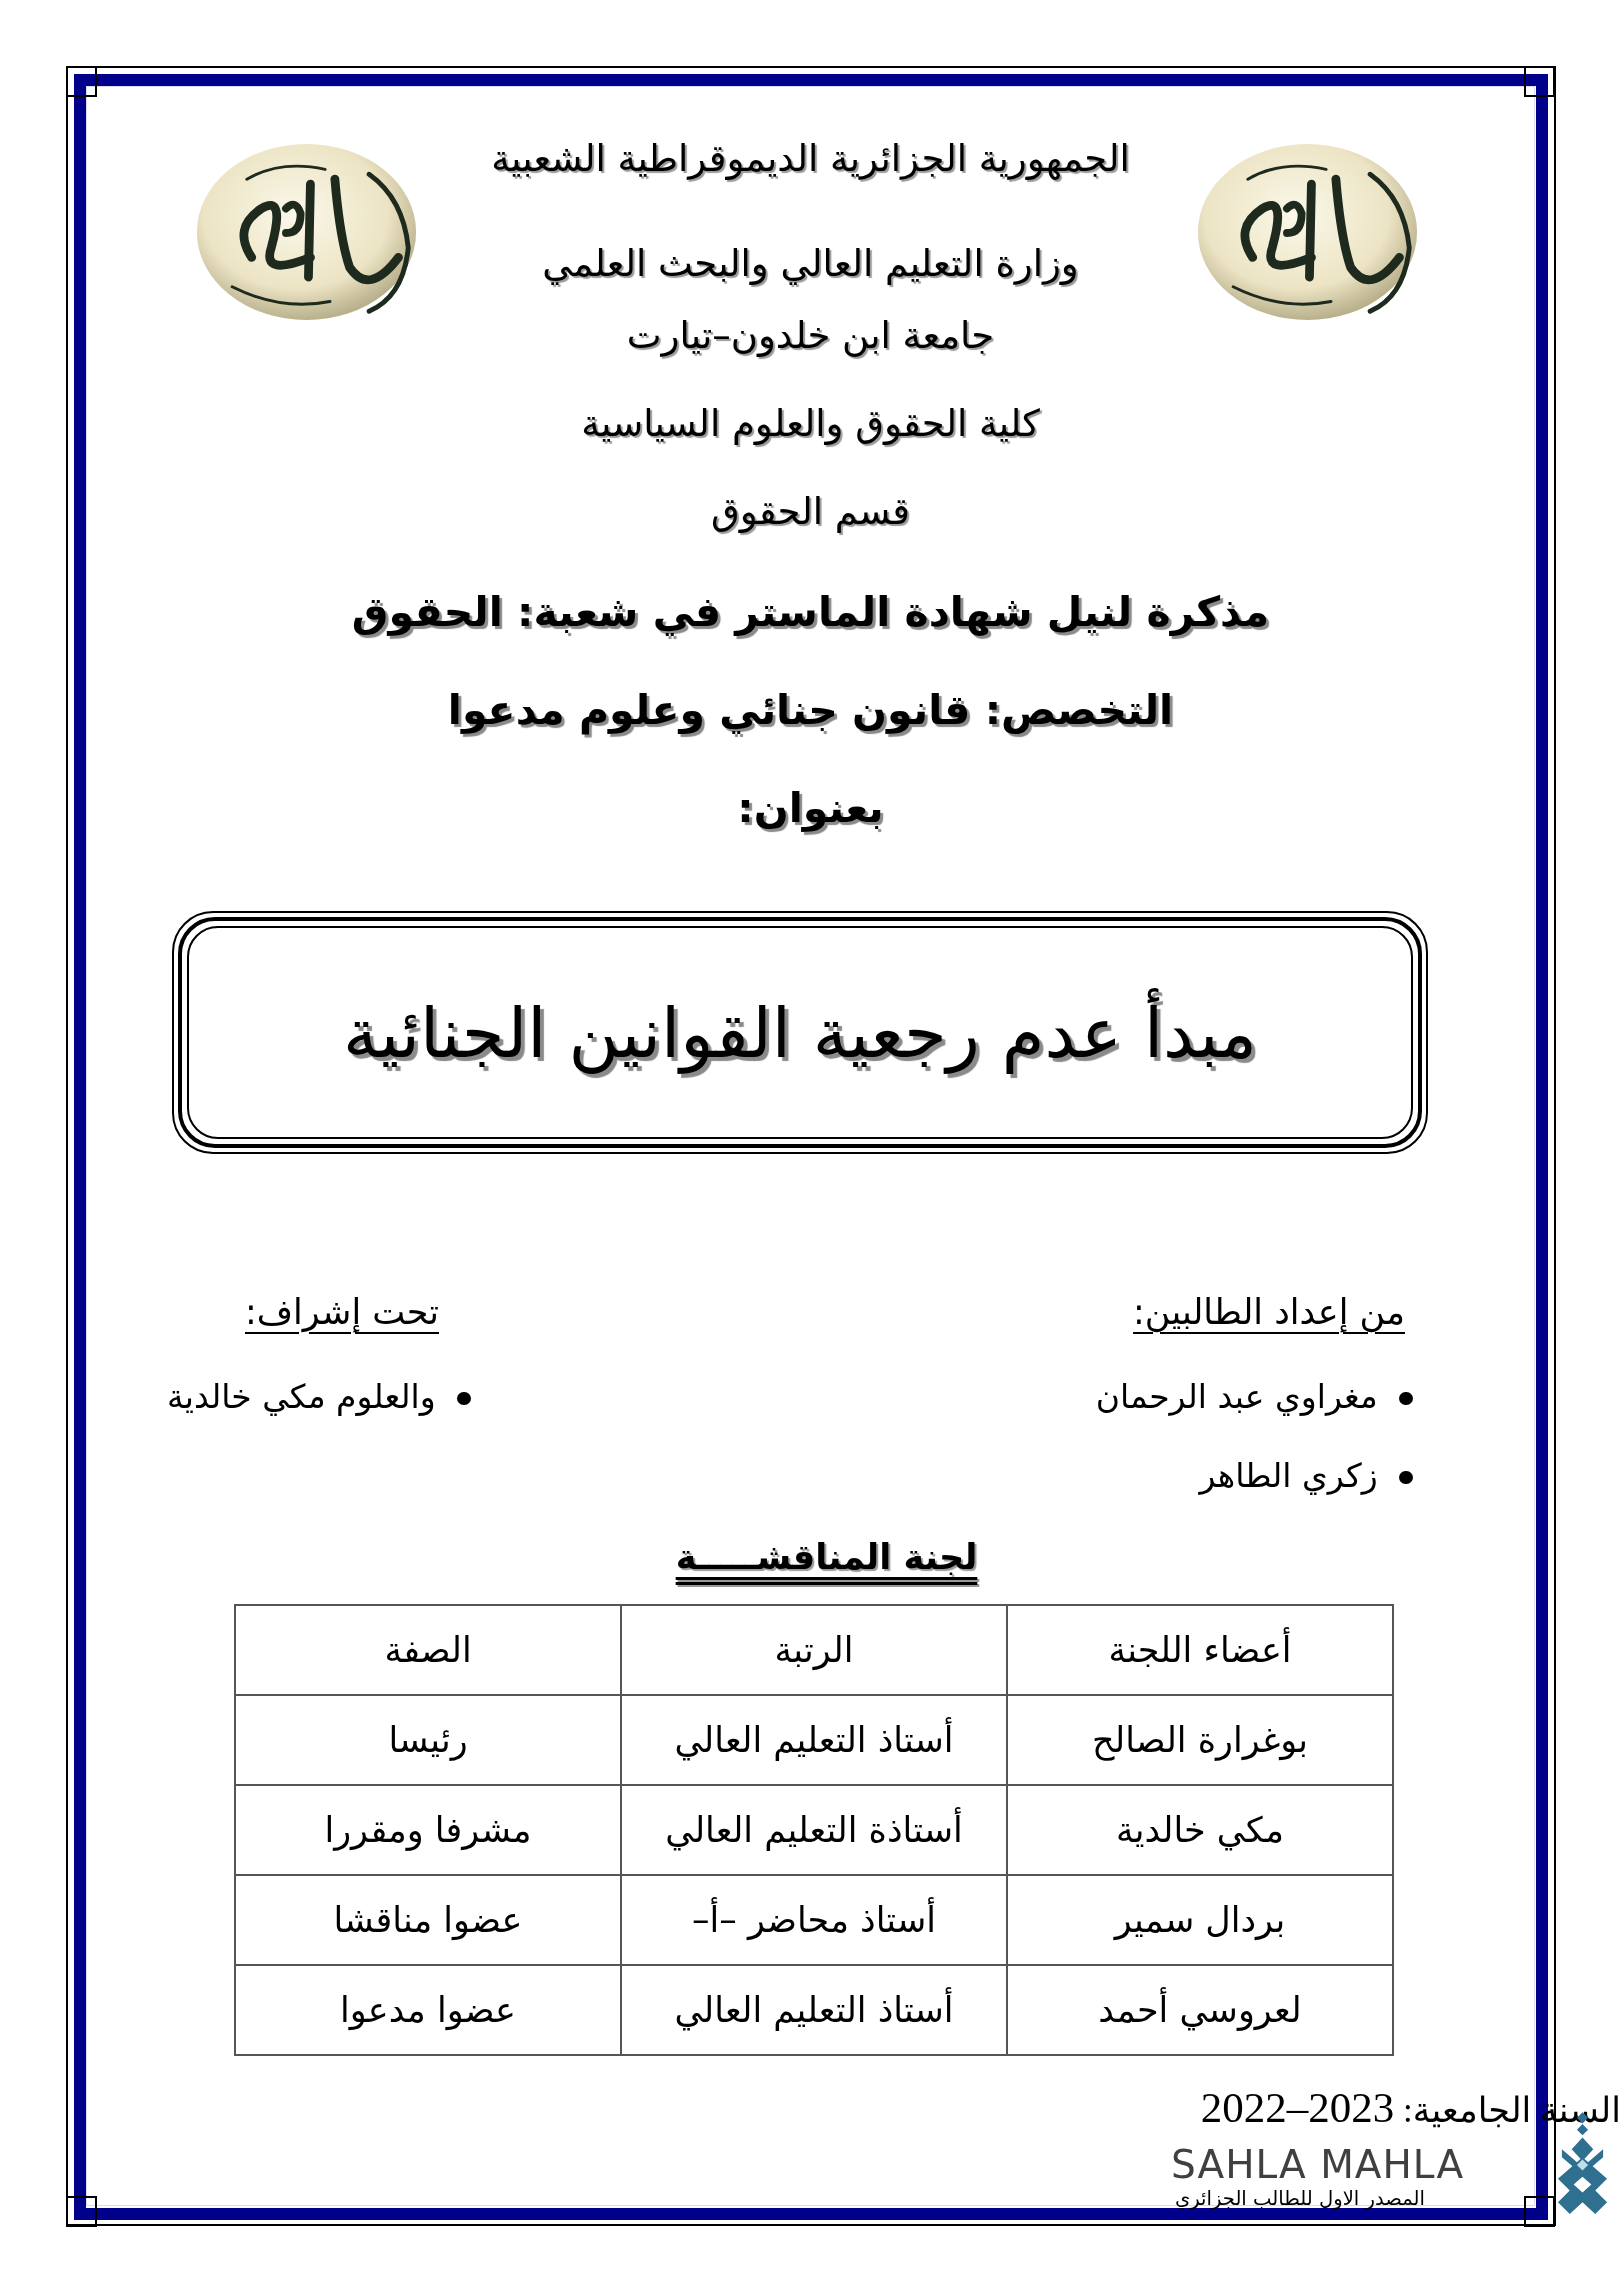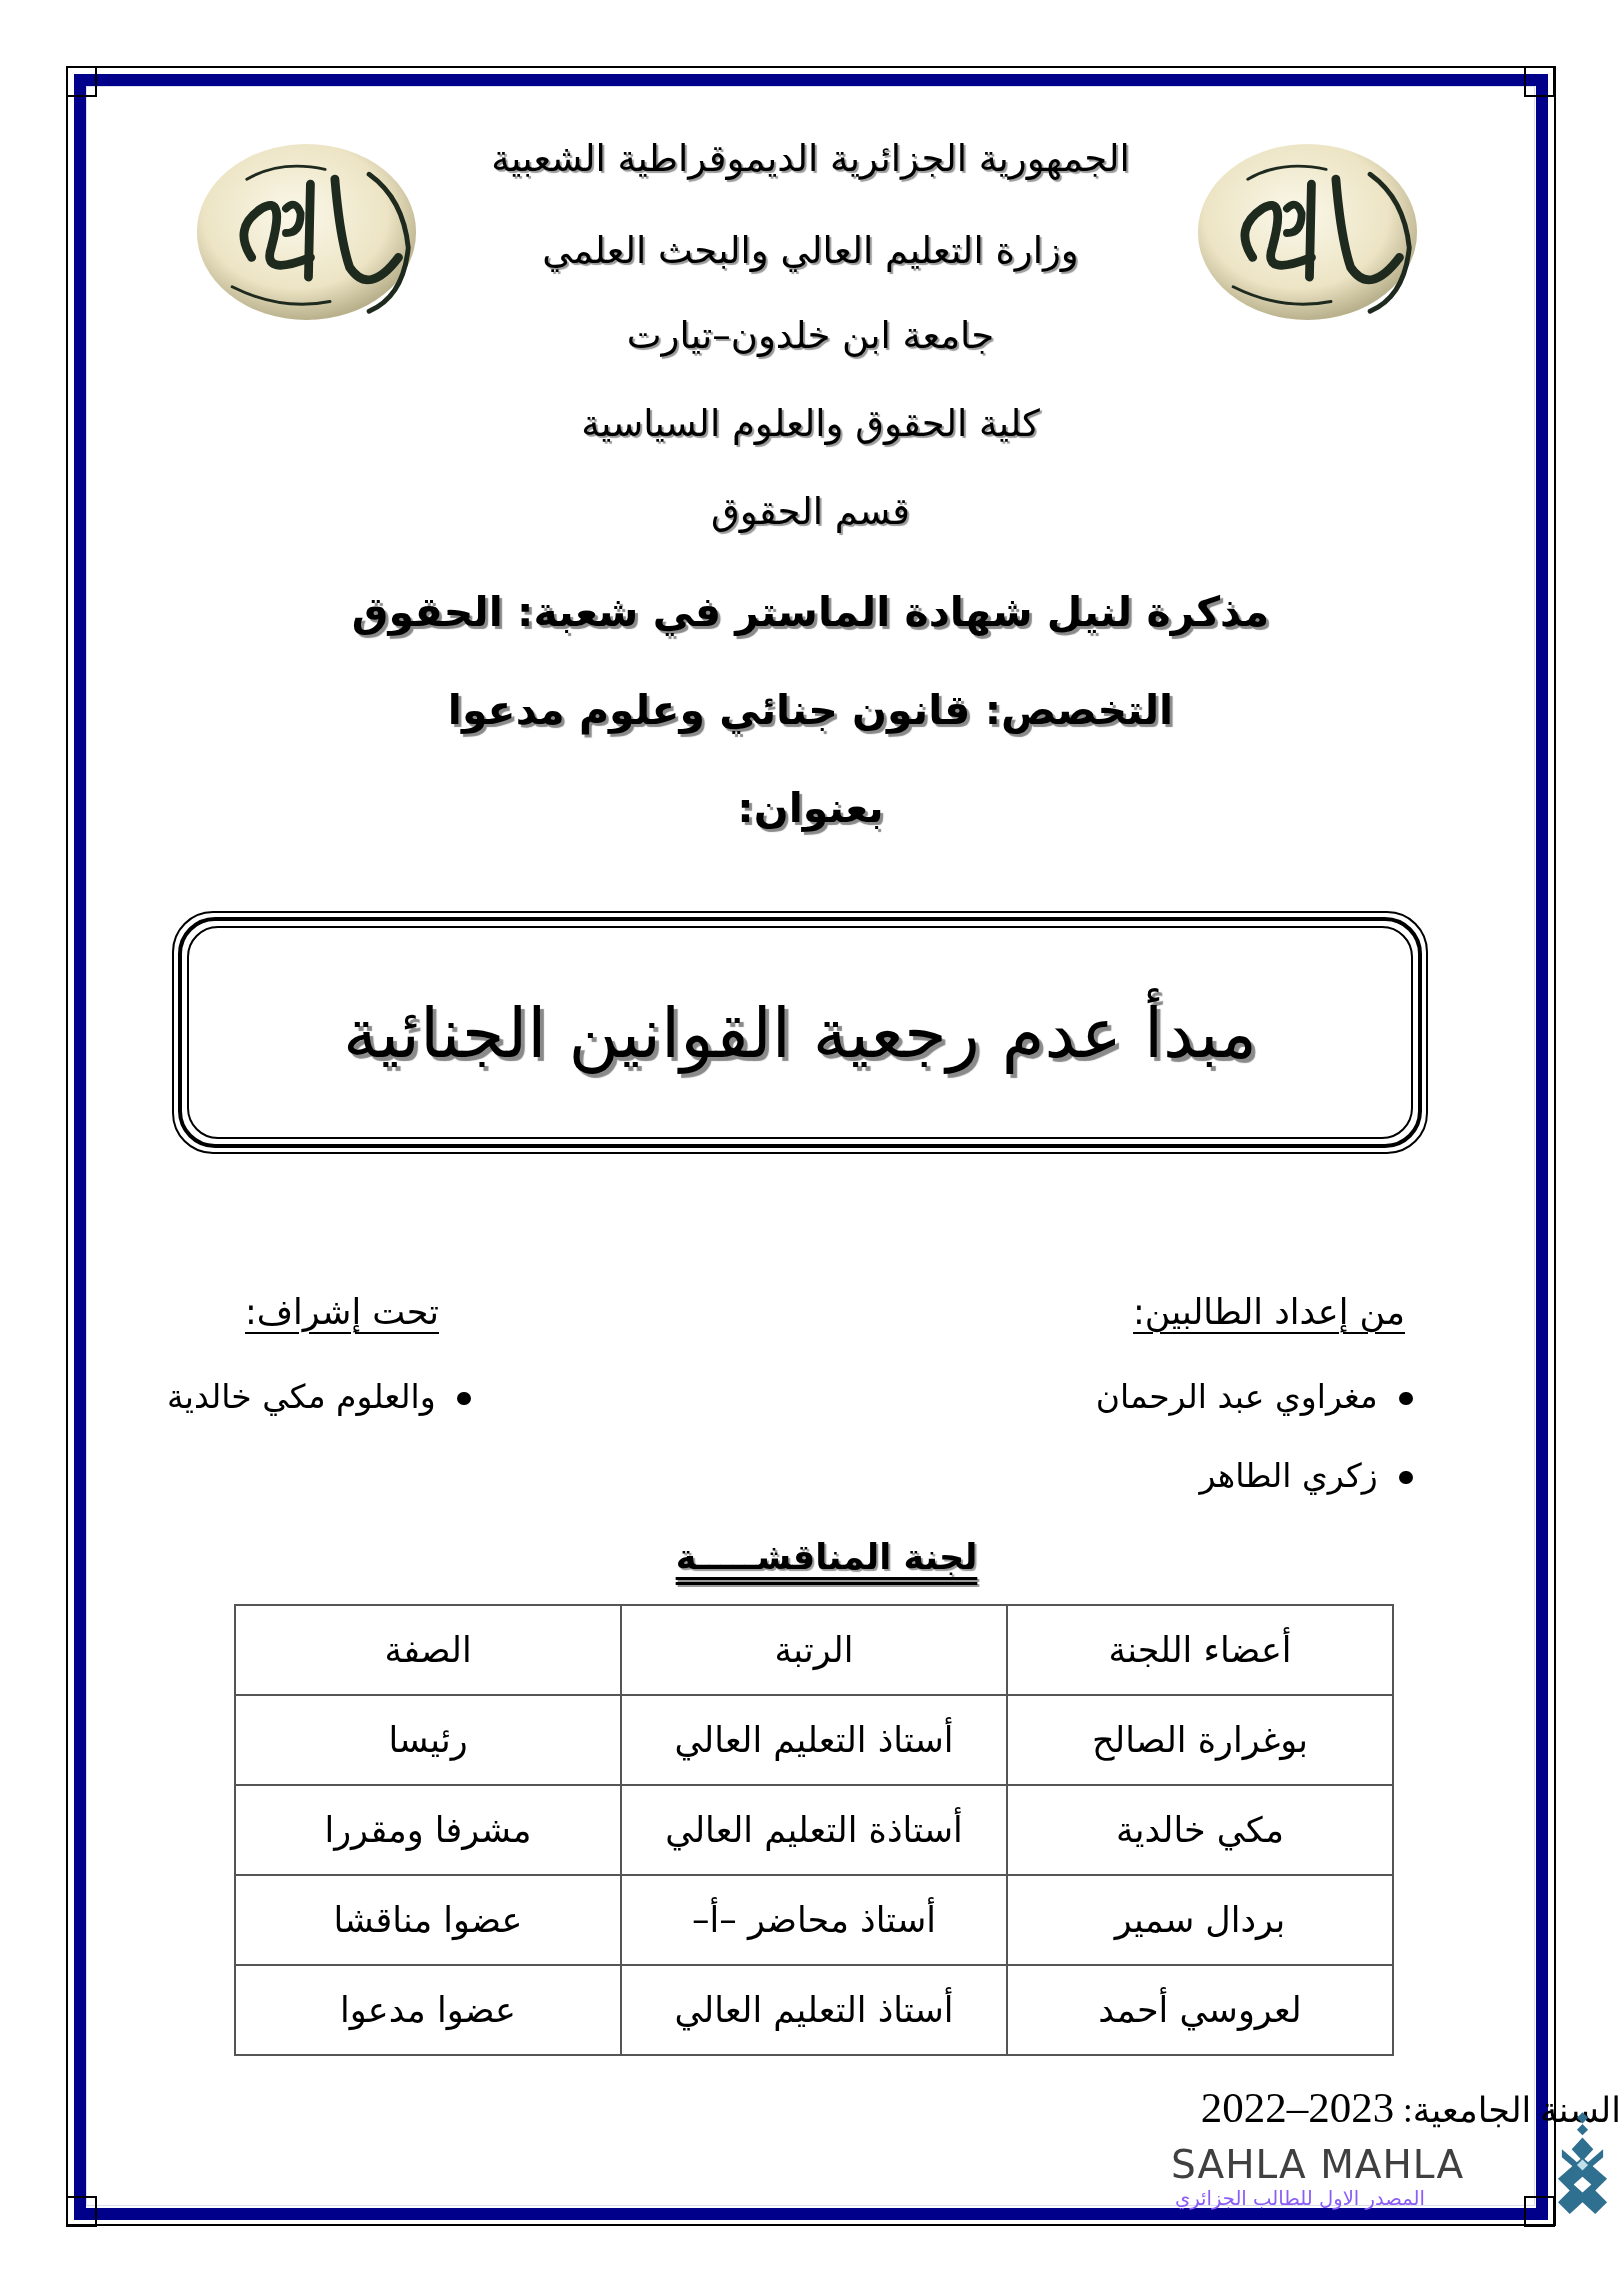--- a/index.html
+++ b/index.html
@@ -191,21 +191,21 @@
       font-size: 39px;
       color: #404040;
       letter-spacing: 1px;
       white-space: nowrap;
     }
     .wm-sub {
       position: absolute;
       left: 3.9px; top: 45px;
       direction: rtl;
       font-size: 19.6px;
-      color: #8b5cf6;
+      color: #000000;
       white-space: nowrap;
     }
     .wm-icon {
       position: absolute;
       left: 1552px; top: 2110px;
       width: 61px; height: 108px;
       z-index: 6;
     }
   </style>
 </head>
@@ -257,21 +257,21 @@
       <path d="M145 40 Q150 100 160 130 Q180 160 210 120" stroke-width="9"></path>
       <path d="M95 70 Q105 60 110 75 Q110 95 95 95" stroke-width="8"></path>
       <path d="M180 35 Q215 60 220 110 Q215 160 180 175" stroke-width="5"></path>
       <path d="M55 40 Q90 20 135 30" stroke-width="3"></path>
       <path d="M40 150 Q90 175 140 165" stroke-width="3"></path>
     </g>
   </svg>
 </div>
 
 <div class="hline h-reg" style="top:137px;">الجمهورية الجزائرية الديموقراطية الشعبية</div>
-<div class="hline h-reg" style="top:229px;">وزارة التعليم العالي والبحث العلمي</div>
+<div class="hline h-reg" style="top:242px;">وزارة التعليم العالي والبحث العلمي</div>
 <div class="hline h-reg" style="top:314px;">جامعة ابن خلدون–تيارت</div>
 <div class="hline h-reg" style="top:402px;">كلية الحقوق والعلوم السياسية</div>
 <div class="hline h-reg" style="top:490px;">قسم الحقوق</div>
 <div class="hline h-bold" style="top:588px;">مذكرة لنيل شهادة الماستر في شعبة: الحقوق</div>
 <div class="hline h-bold" style="top:686px;">التخصص: قانون جنائي وعلوم مدعوا</div>
 <div class="hline h-bold" style="top:784px;">بعنوان:</div>
 
 <div class="title-box">
   <div class="title-text">مبدأ عدم رجعية القوانين الجنائية</div>
 </div>

